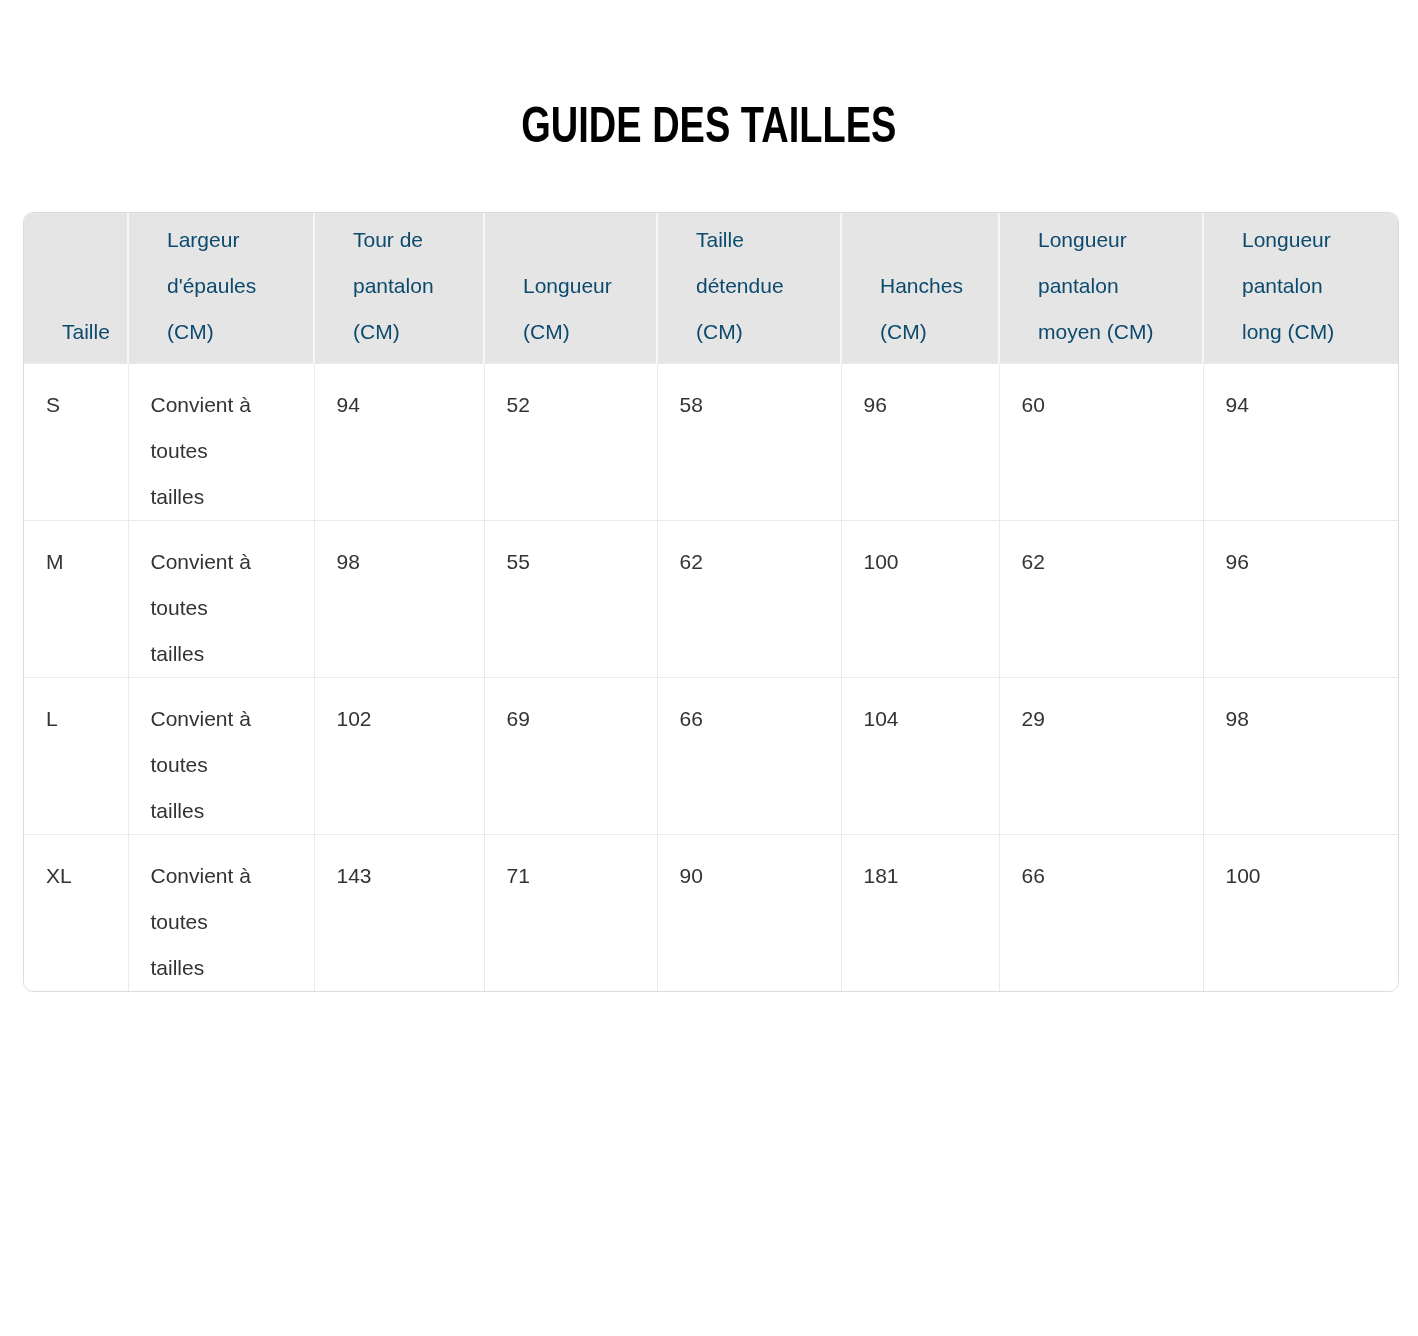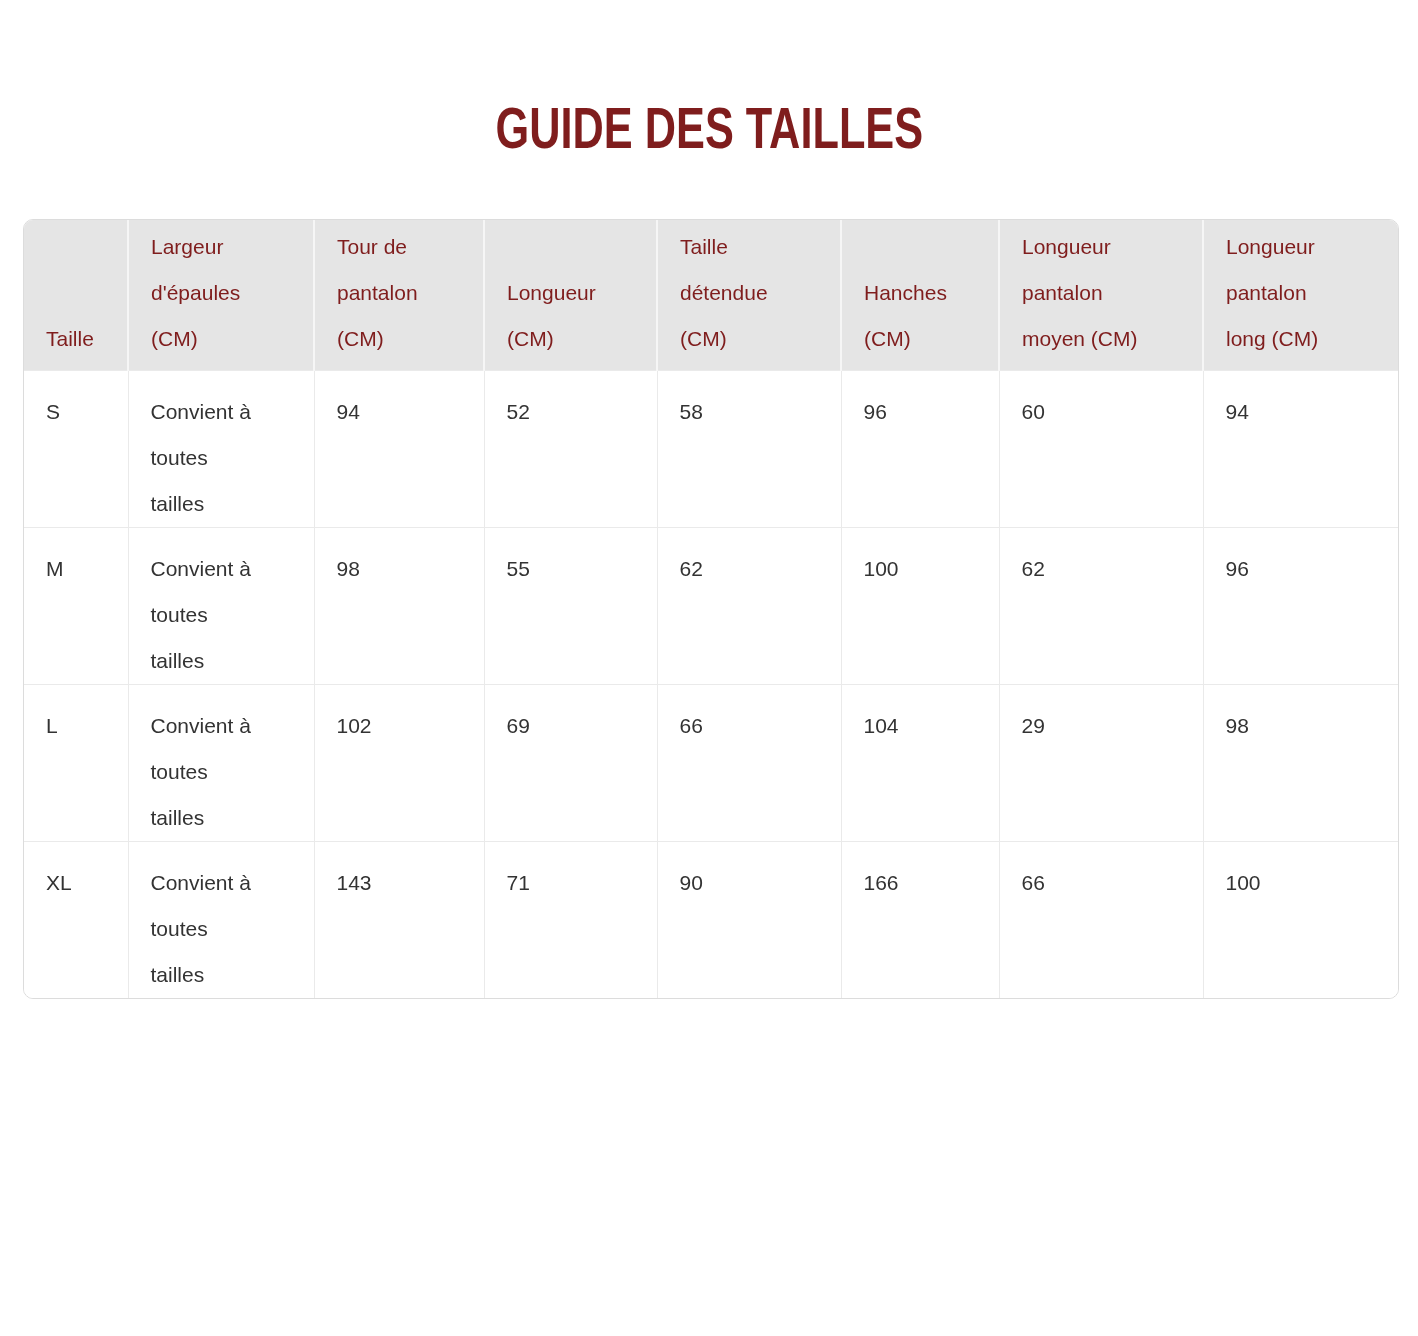--- a/index.html
+++ b/index.html
@@ -10,24 +10,24 @@
   body {
     width: 1418px;
     height: 1336px;
     font-family: "Liberation Sans", "DejaVu Sans", sans-serif;
     color: #323232;
     overflow: hidden;
   }
   .page-title {
     margin: 100px 0 0 0;
     text-align: center;
-    font-size: 57px;
+    font-size: 50px;
     line-height: 1.0;
     font-weight: bold;
-    color: #7f1d1d;
+    color: #000000;
     white-space: nowrap;
   }
   .page-title .condense {
     display: inline-block;
     transform: scaleX(0.76);
     transform-origin: center;
     letter-spacing: 0px;
   }
   .table-wrap {
     box-sizing: border-box;
@@ -45,22 +45,22 @@
   }
   .size-table th {
     box-sizing: border-box;
     height: 150px;
     background: #e5e5e5;
     vertical-align: bottom;
     text-align: left;
     font-weight: normal;
     font-size: 21px;
     line-height: 46px;
-    color: #7f1d1d;
-    padding: 0 12px 8px 22px;
+    color: #0c4a6e;
+    padding: 0 12px 8px 38px;
     border-right: 2px solid #f6f6f6;
     white-space: pre-line;
   }
   .size-table th:last-child { border-right: none; }
   .size-table td {
     box-sizing: border-box;
     height: 156px;
     background: #ffffff;
     vertical-align: top;
     text-align: left;
@@ -153,19 +153,19 @@
         <td>98</td>
       </tr>
       <tr>
         <td>XL</td>
         <td>Convient à
 toutes
 tailles</td>
         <td>143</td>
         <td>71</td>
         <td>90</td>
-        <td>166</td>
+        <td>181</td>
         <td>66</td>
         <td>100</td>
       </tr>
     </tbody>
   </table>
 </div>
 
 </body></html>

